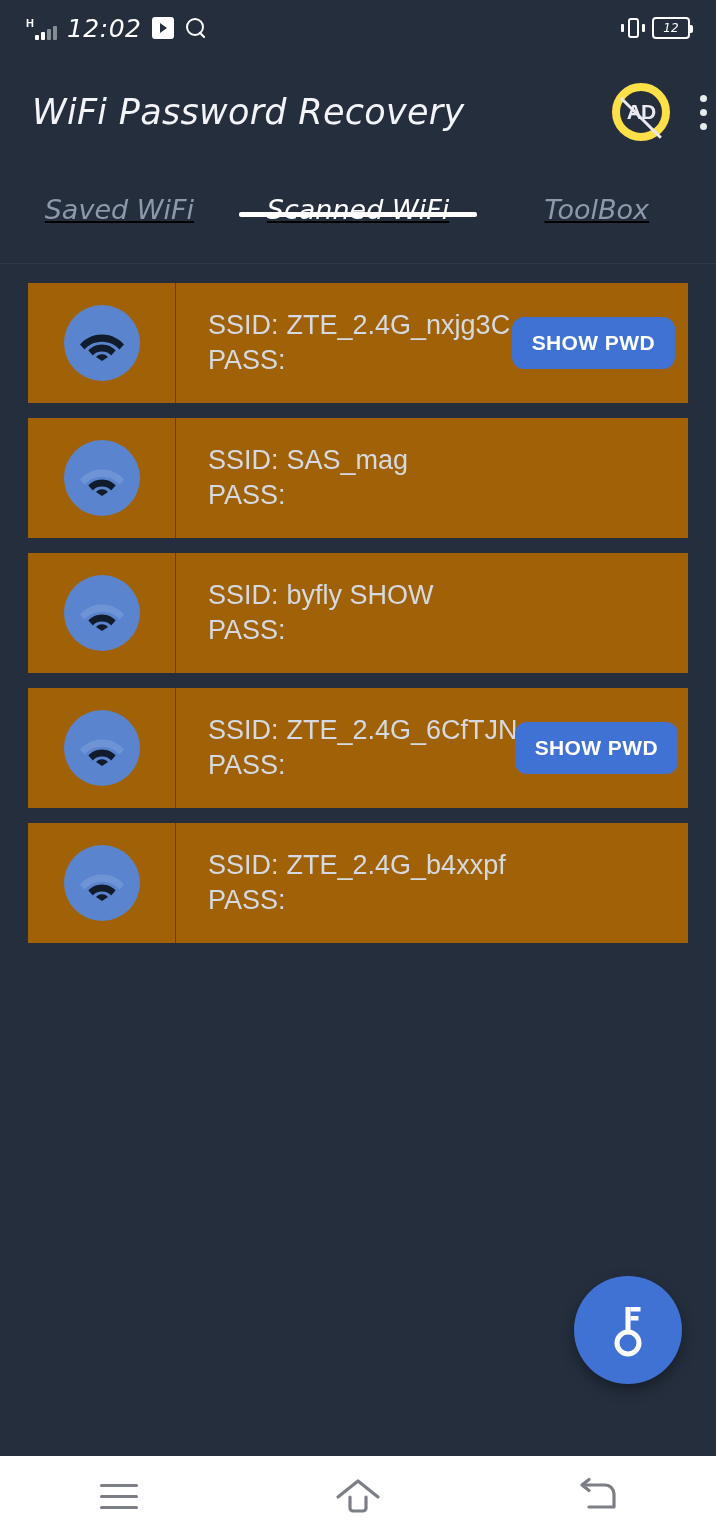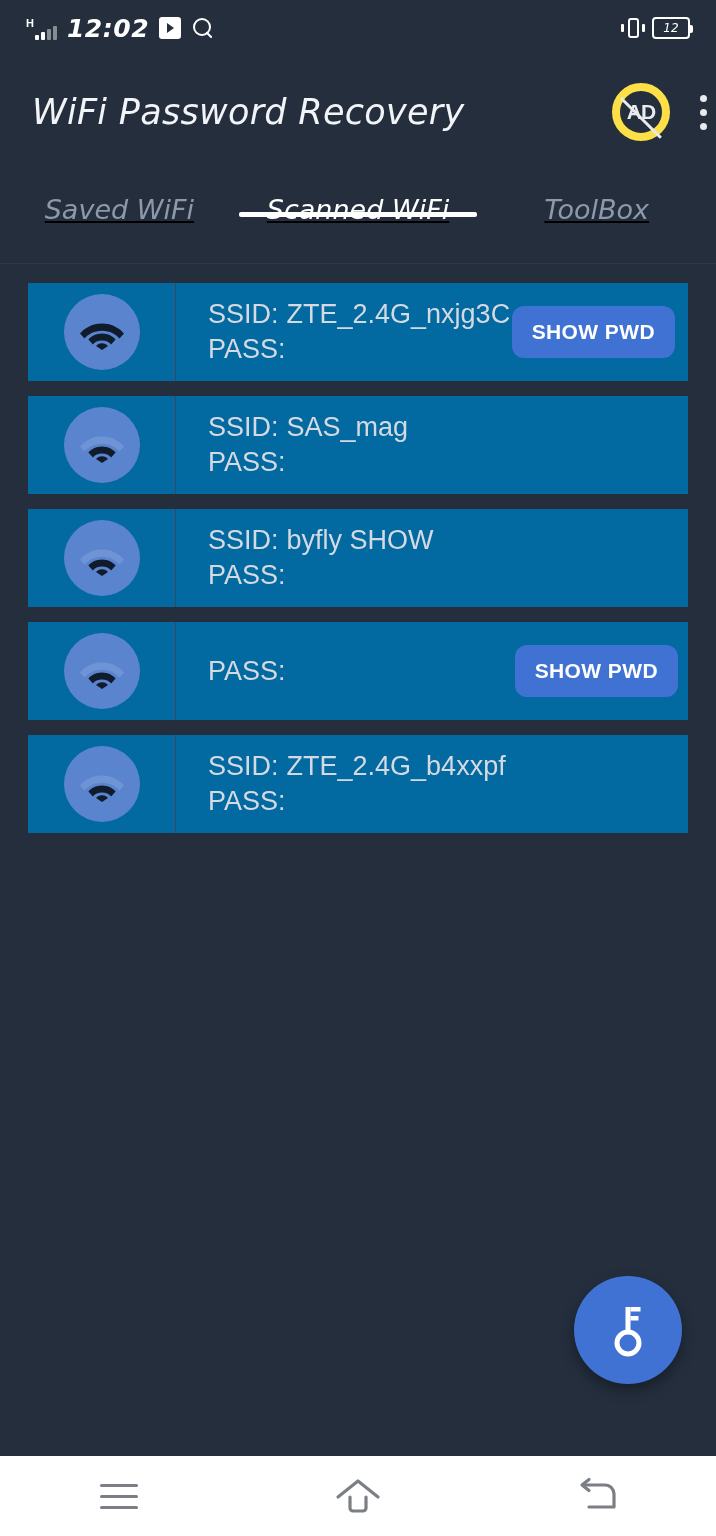--- a/index.html
+++ b/index.html
@@ -22,21 +22,21 @@
   .net-ind { display: flex; align-items: flex-end; height: 24px; }
   .net-h { font-size: 11px; font-weight: 700; line-height: 1; margin-right: 1px;
            align-self: flex-start; margin-top: 2px; }
   .bars { display: flex; align-items: flex-end; gap: 2px; height: 16px; }
   .bars i { display: block; width: 4px; background: #ffffff; border-radius: 1px; }
   .bars i.b1 { height: 5px; }
   .bars i.b2 { height: 8px; }
   .bars i.b3 { height: 11px; opacity: .45; }
   .bars i.b4 { height: 14px; opacity: .45; }
   .clock { font-size: 25px; font-style: italic; letter-spacing: .5px;
-           font-family: "DejaVu Sans", sans-serif; font-weight: bold; }
+           font-family: "DejaVu Sans", sans-serif; }
   .ic-play { width: 22px; height: 22px; background: #ffffff; border-radius: 3px;
              position: relative; }
   .ic-play::after { content: ""; position: absolute; left: 8px; top: 5.5px;
     border-left: 7px solid #242e3d; border-top: 5.5px solid transparent;
     border-bottom: 5.5px solid transparent; }
   .ic-search { width: 24px; height: 24px; position: relative; }
   .ic-search::before { content: ""; position: absolute; left: 2px; top: 2px;
     width: 14px; height: 14px; border: 2.4px solid #ffffff; border-radius: 50%; }
   .ic-search::after { content: ""; position: absolute; left: 15px; top: 15px;
     width: 8px; height: 2.4px; background: #ffffff; transform: rotate(45deg);
@@ -82,21 +82,21 @@
     font-size: 27px; font-style: italic; font-family: "DejaVu Sans", sans-serif;
     color: #8d99ab; }
   .tab.active { color: #ffffff; }
   .tab .underline { position: absolute; left: 50%; transform: translateX(-50%);
     bottom: 8px; width: 238px; height: 5px; background: #ffffff; border-radius: 2px; }
   .tabs-sep { position: absolute; top: 263px; left: 0; width: 716px; height: 1px;
     background: #2c3748; }
 
   
   .list { position: absolute; top: 283px; left: 28px; width: 660px; }
-  .wifi-row { position: relative; height: 98px; background: #0369a1;
+  .wifi-row { position: relative; height: 120px; background: #a16207;
     margin-bottom: 15px; display: flex; align-items: stretch; overflow: hidden; }
   .row-icon { width: 148px; display: flex; align-items: center; justify-content: center;
     position: relative; }
   .row-icon::after { content: ""; position: absolute; right: 0; top: 0;
     width: 1px; height: 120px; background: #3a4761; }
   .circ { width: 76px; height: 76px; border-radius: 50%; background: #5a85ce;
     display: flex; align-items: center; justify-content: center; }
   .row-text { flex: 1; display: flex; flex-direction: column; justify-content: center;
     padding-left: 32px; gap: 4px; }
   .ssid-line, .pass-line { color: #d5dae2; font-size: 27px;
@@ -248,20 +248,23 @@
       <div class="row-icon">
         <div class="circ">
           <svg width="46" height="36" viewBox="0 0 46 36">
             <path d="M23 9.5 C33 9.5 41 14.5 45 19.5 L40.5 24.5 C37 20.4 30.7 16.8 23 16.8 C15.3 16.8 9 20.4 5.5 24.5 L1 19.5 C5 14.5 13 9.5 23 9.5 Z" fill="#6f94d6"></path>
             <path d="M23 19.5 C29 19.5 34 22.3 36.6 25.4 L32.1 30.4 C30.2 28.2 26.9 26.5 23 26.5 C19.1 26.5 15.8 28.2 13.9 30.4 L9.4 25.4 C12 22.3 17 19.5 23 19.5 Z" fill="#101b2c"></path>
             <path d="M23 29.2 C25.6 29.2 27.8 30.5 29 32.1 L23 36 L17 32.1 C18.2 30.5 20.4 29.2 23 29.2 Z" fill="#101b2c"></path>
           </svg>
         </div>
       </div>
       <div class="row-text">
+        <div class="ssid-line">
+          <span class="lbl">SSID:</span><span class="val">ZTE_2.4G_6CfTJN</span>
+        </div>
         <div class="pass-line">
           <span class="lbl">PASS:</span><span class="val"></span>
         </div>
       </div>
       <button class="show-pwd">SHOW PWD</button>
     </div>
 
     <div class="wifi-row">
       <div class="row-icon">
         <div class="circ">

